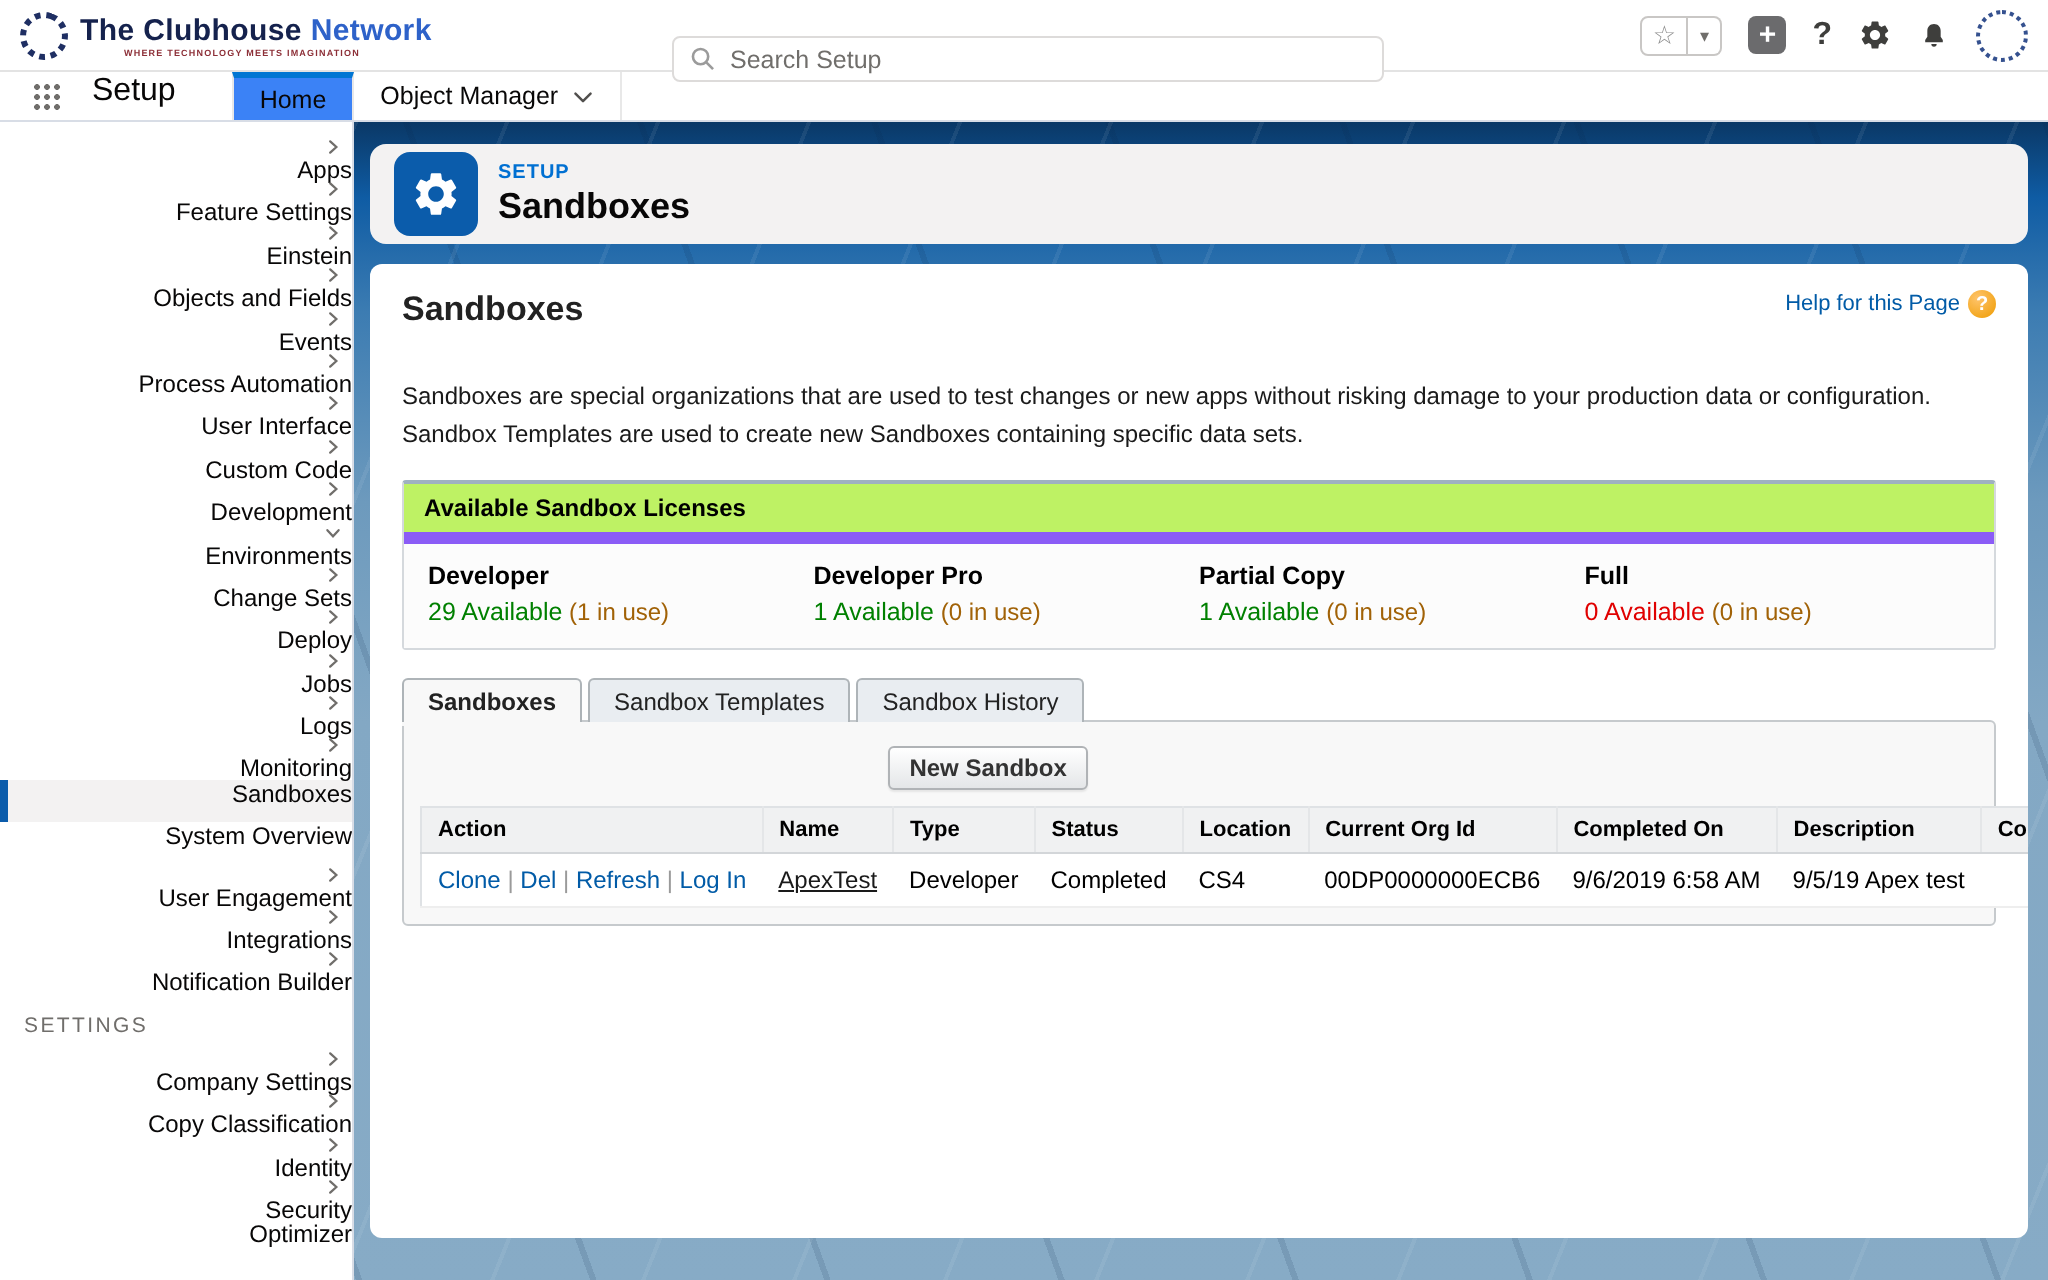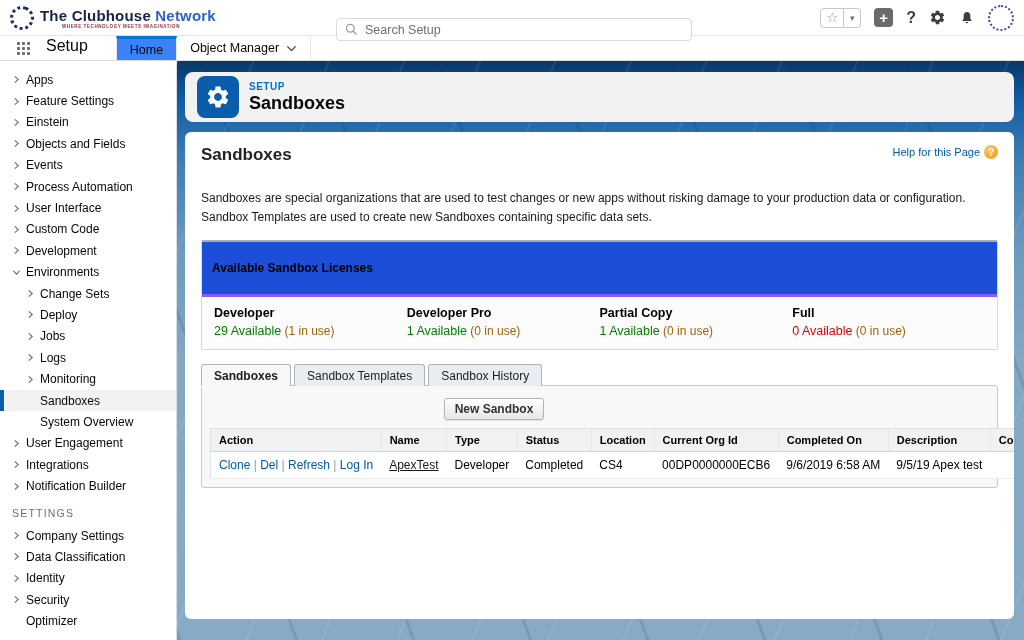--- a/index.html
+++ b/index.html
@@ -32,21 +32,21 @@
   .waffle { width:14px; height:14px; margin:5px 10px 0 16px;
     background-image:radial-gradient(#706e6b 1.4px, transparent 1.5px); background-size:5px 5px; }
   .app-name { font-size:16px; color:#080707; margin:1px 28px 0 6px; }
   .nav-tab { display:flex; align-items:center; gap:7px; padding:0 13px; font-size:12.5px; color:#080707; border-right:1px solid #e8e8e8; position:relative; }
   .nav-tab:first-of-type { border-left:1px solid #e8e8e8; }
   .nav-tab.active { background:#3b82f6; border-top:3px solid #0176d3; }
 
   
   .shell { display:flex; height:579px; }
   .sidebar { width:177px; background:#fff; border-right:1px solid #d8dde6; padding-top:8px; overflow:hidden; flex:0 0 auto; }
-  .side-item { display:flex; align-items:center; height:21.4px; padding-left:12px; font-size:12px; color:#080707; cursor:pointer; }
+  .side-item { display:flex; align-items:flex-end; height:21.4px; padding-left:12px; font-size:12px; color:#080707; cursor:pointer;flex-direction:column; }
   .side-item .chev { width:14px; display:flex; align-items:center; flex:0 0 auto; }
   .side-item.indent { padding-left:26px; }
   .side-item.active { background:#f3f2f2; border-left:4px solid #0b5cab; padding-left:22px; }
   .side-heading { font-size:10.5px; color:#706e6b; letter-spacing:1.2px; padding:10px 0 6px 12px; height:28px; }
 
   
   .main { flex:1; padding:11px 10px 0 8px; overflow:hidden;
     background-image:
       repeating-linear-gradient(112deg, rgba(255,255,255,.07) 0 2px, transparent 2px 70px),
       repeating-linear-gradient(250deg, rgba(8,35,70,.12) 0 3px, transparent 3px 110px),
@@ -59,21 +59,21 @@
 
   .content-card { margin-top:10px; height:487px; background:#fff; border-radius:6px; padding:13px 16px; overflow:hidden; }
   .title-row { display:flex; align-items:flex-start; }
   .page-title { font-size:17px; font-weight:bold; color:#222; }
   .help { margin-left:auto; display:flex; align-items:center; gap:4px; }
   .help a { font-size:11px; color:#015ba7; text-decoration:none; }
   .help-icon { width:14px; height:14px; border-radius:50%; background:radial-gradient(circle at 35% 30%, #ffc46b, #ee9b00); color:#fff; font-size:10px; font-weight:bold; display:flex; align-items:center; justify-content:center; }
   .desc { font-size:12px; color:#1a1a1a; line-height:1.55; margin-top:24px; max-width:815px; }
 
   .licenses { margin-top:14px; border:1px solid #d5d9dd; border-top:2px solid #9fb1c1; border-radius:2px; }
-  .lic-header { background:#1d4ed8; border-bottom:3px solid #8b5cf6; padding:19px 10px; font-size:12px; font-weight:bold; color:#000; }
+  .lic-header { background:#bef264; border-bottom:6px solid #8b5cf6; padding:5px 10px; font-size:12px; font-weight:bold; color:#000; }
   .lic-body { display:flex; background:#fcfcfc; padding:9px 12px 11px; }
   .lic-col { flex:1; }
   .lic-name { font-size:12.5px; font-weight:bold; color:#000; margin-bottom:4px; }
   .lic-line { font-size:12.5px; }
   .lic-inuse { color:#a16207; font-size:12px; }
 
   .ctabs { display:flex; margin-top:14px; position:relative; z-index:2; }
   .ctab { font-size:12px; color:#222; background:#e9edf1; border:1px solid #aeb4b8; border-bottom:none; border-radius:3px 3px 0 0; padding:4px 12px 3px; margin-right:3px; cursor:pointer; }
   .ctab.active { background:#f8f8f8; font-weight:bold; box-shadow:0 2px 0 #f8f8f8; }
   .tab-panel { border:1px solid #c6cacd; background:#f8f8f8; border-radius:0 3px 3px 3px; padding:8px; margin-top:-1px; }
@@ -313,21 +313,21 @@
           </svg>
         </span>
         <span class="side-label">Company Settings</span>
       </div>
       <div class="side-item">
         <span class="chev">
           <svg width="9" height="9" viewBox="0 0 16 16">
             <path d="M5.5 3 11 8l-5.5 5" fill="none" stroke="#706e6b" stroke-width="2" stroke-linecap="round"></path>
           </svg>
         </span>
-        <span class="side-label">Data Classification</span>
+        <span class="side-label">Copy Classification</span>
       </div>
       <div class="side-item">
         <span class="chev">
           <svg width="9" height="9" viewBox="0 0 16 16">
             <path d="M5.5 3 11 8l-5.5 5" fill="none" stroke="#706e6b" stroke-width="2" stroke-linecap="round"></path>
           </svg>
         </span>
         <span class="side-label">Identity</span>
       </div>
       <div class="side-item">

